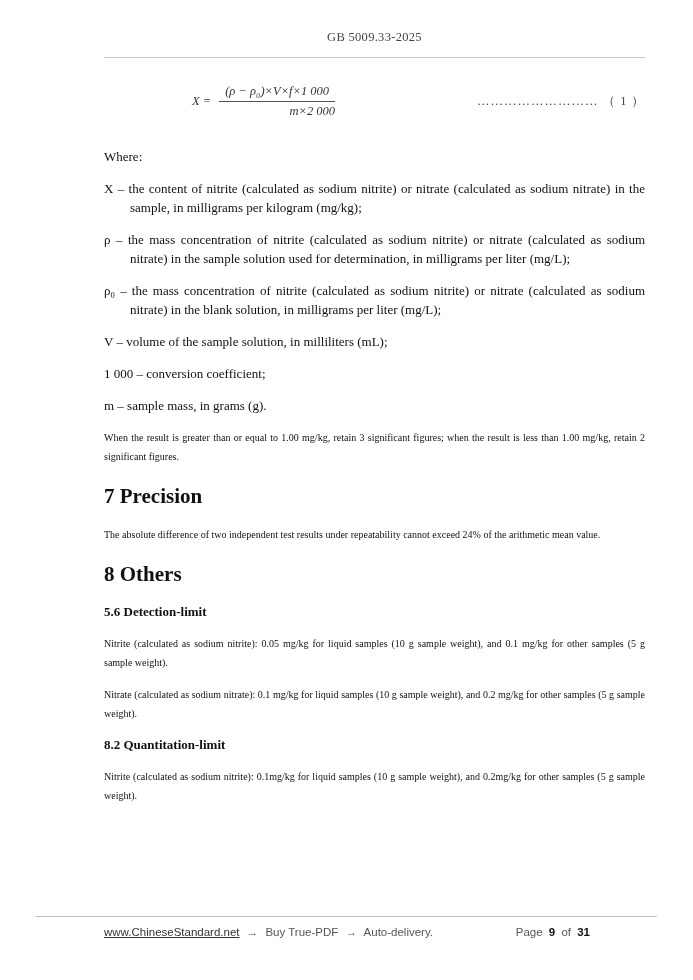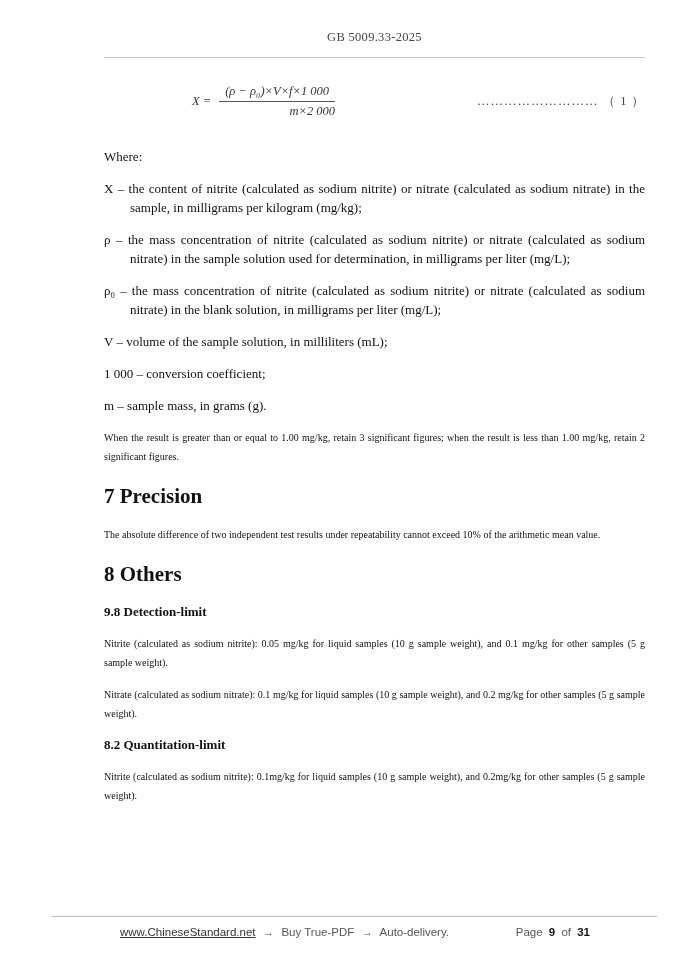--- a/index.html
+++ b/index.html
@@ -32,21 +32,21 @@
   .def {
     font-size:13px; line-height:19px; text-align:justify;
     margin:0 0 13px 0; padding-left:26px; text-indent:-26px;
   }
   .body-p { font-size:10px; line-height:19px; text-align:justify; margin:0 0 13px 0; }
 
   .h-sec { font-size:21px; font-weight:bold; margin:20px 0 18px 0; line-height:21px; }
   .h-sub { font-size:13px; font-weight:bold; margin:4px 0 14px 0; line-height:17px; }
 
   
-  .footer { position:absolute; left:52px; right:36px; bottom:42px; }
+  .footer { position:absolute; left:36px; right:36px; bottom:42px; }
   .footer-rule { border-top:1px solid #bdbdbd; margin-bottom:9px; }
   .footer-row {
     display:flex; justify-content:space-between; align-items:baseline;
     padding:0 67px 0 68px;
     font-family:"Liberation Sans", sans-serif; font-size:11.5px; color:#555;
   }
   .footer-left span, .footer-left a { margin-right:4px; }
   .footer-link { color:#333; text-decoration:underline; cursor:pointer; }
   .arrow { color:#555; }
   .footer-right span { margin-left:3px; }
@@ -81,25 +81,25 @@
   <p class="def">X – the content of nitrite (calculated as sodium nitrite) or nitrate (calculated as sodium nitrate) in the sample, in milligrams per kilogram (mg/kg);</p>
   <p class="def">ρ – the mass concentration of nitrite (calculated as sodium nitrite) or nitrate (calculated as sodium nitrate) in the sample solution used for determination, in milligrams per liter (mg/L);</p>
   <p class="def">ρ₀ – the mass concentration of nitrite (calculated as sodium nitrite) or nitrate (calculated as sodium nitrate) in the blank solution, in milligrams per liter (mg/L);</p>
   <p class="def">V – volume of the sample solution, in milliliters (mL);</p>
   <p class="def">1 000 – conversion coefficient;</p>
   <p class="def">m – sample mass, in grams (g).</p>
 
   <p class="body-p">When the result is greater than or equal to 1.00 mg/kg, retain 3 significant figures; when the result is less than 1.00 mg/kg, retain 2 significant figures.</p>
 
   <h2 class="h-sec">7 Precision</h2>
-  <p class="body-p">The absolute difference of two independent test results under repeatability cannot exceed 10% of the arithmetic mean value.</p>
+  <p class="body-p">The absolute difference of two independent test results under repeatability cannot exceed 24% of the arithmetic mean value.</p>
 
   <h2 class="h-sec">8 Others</h2>
 
-  <h3 class="h-sub">9.8 Detection-limit</h3>
+  <h3 class="h-sub">5.6 Detection-limit</h3>
   <p class="body-p">Nitrite (calculated as sodium nitrite): 0.05 mg/kg for liquid samples (10 g sample weight), and 0.1 mg/kg for other samples (5 g sample weight).</p>
   <p class="body-p">Nitrate (calculated as sodium nitrate): 0.1 mg/kg for liquid samples (10 g sample weight), and 0.2 mg/kg for other samples (5 g sample weight).</p>
 
   <h3 class="h-sub">8.2 Quantitation-limit</h3>
   <p class="body-p">Nitrite (calculated as sodium nitrite): 0.1mg/kg for liquid samples (10 g sample weight), and 0.2mg/kg for other samples (5 g sample weight).</p>
 
 </div>
 
 <div class="footer">
   <div class="footer-rule"></div>

